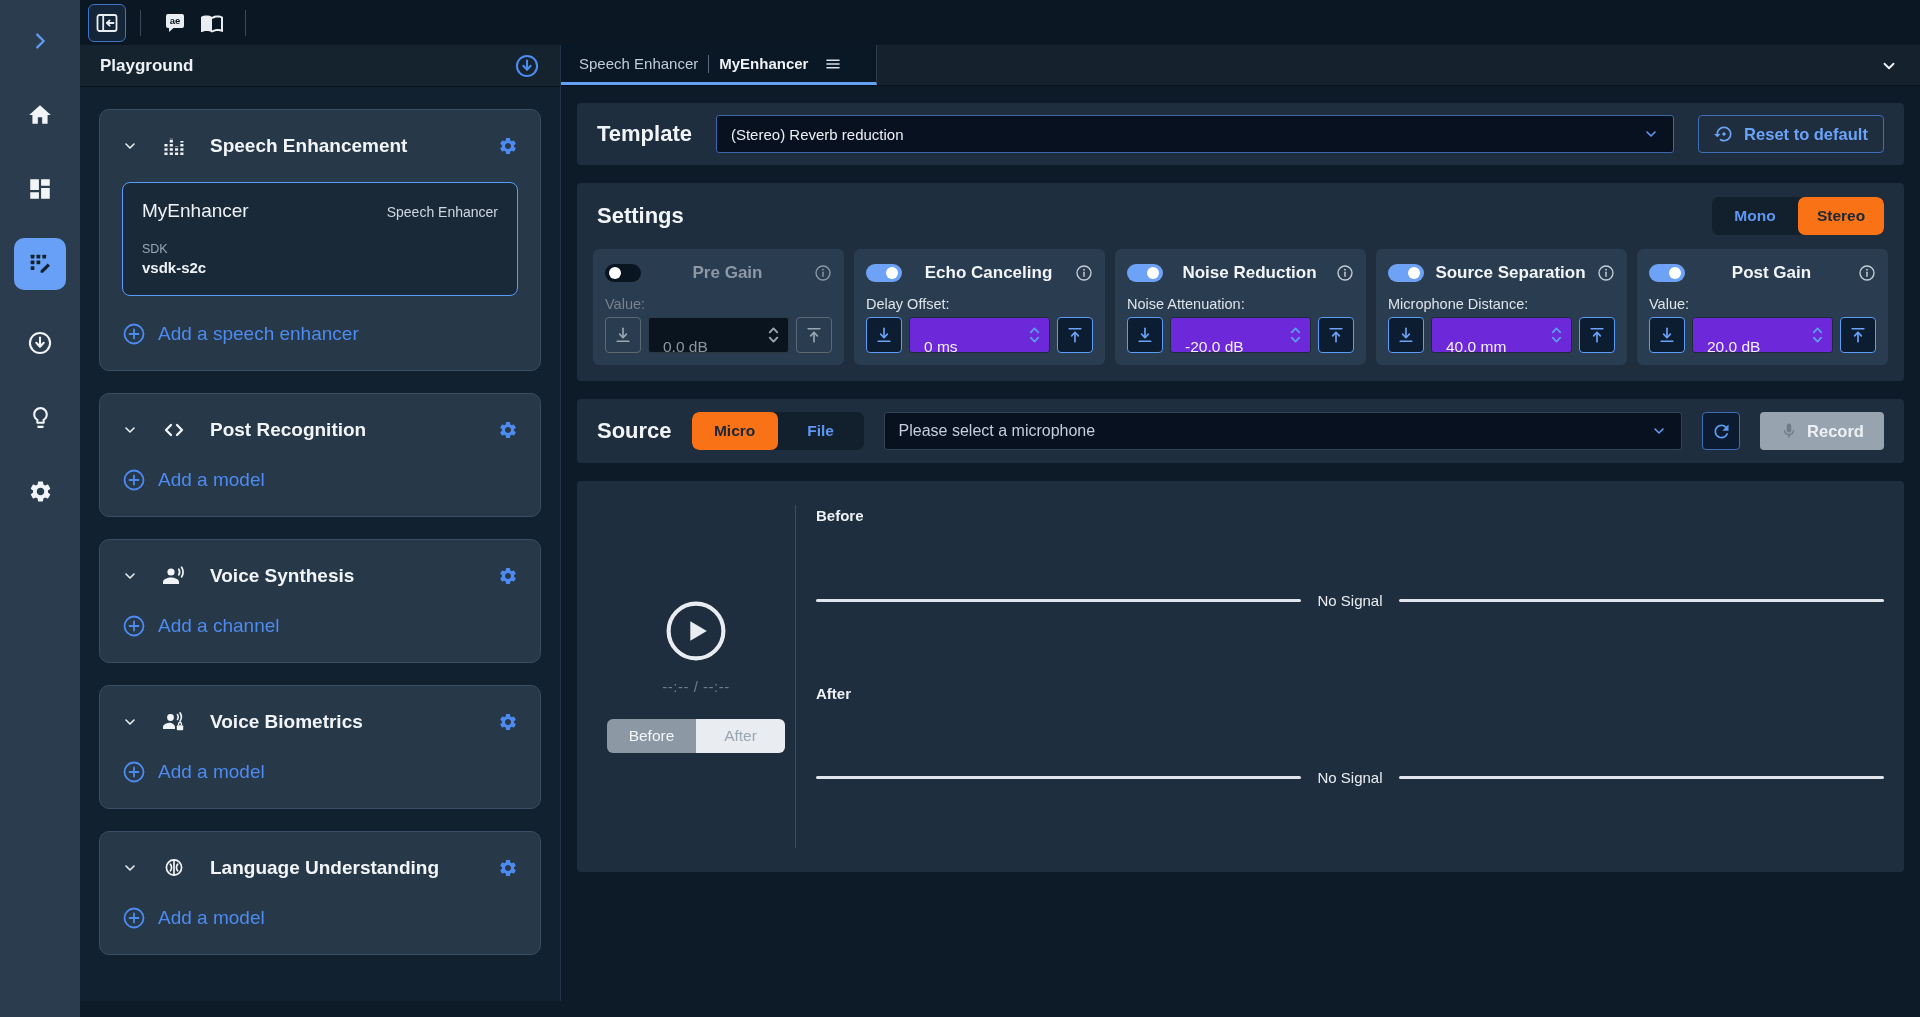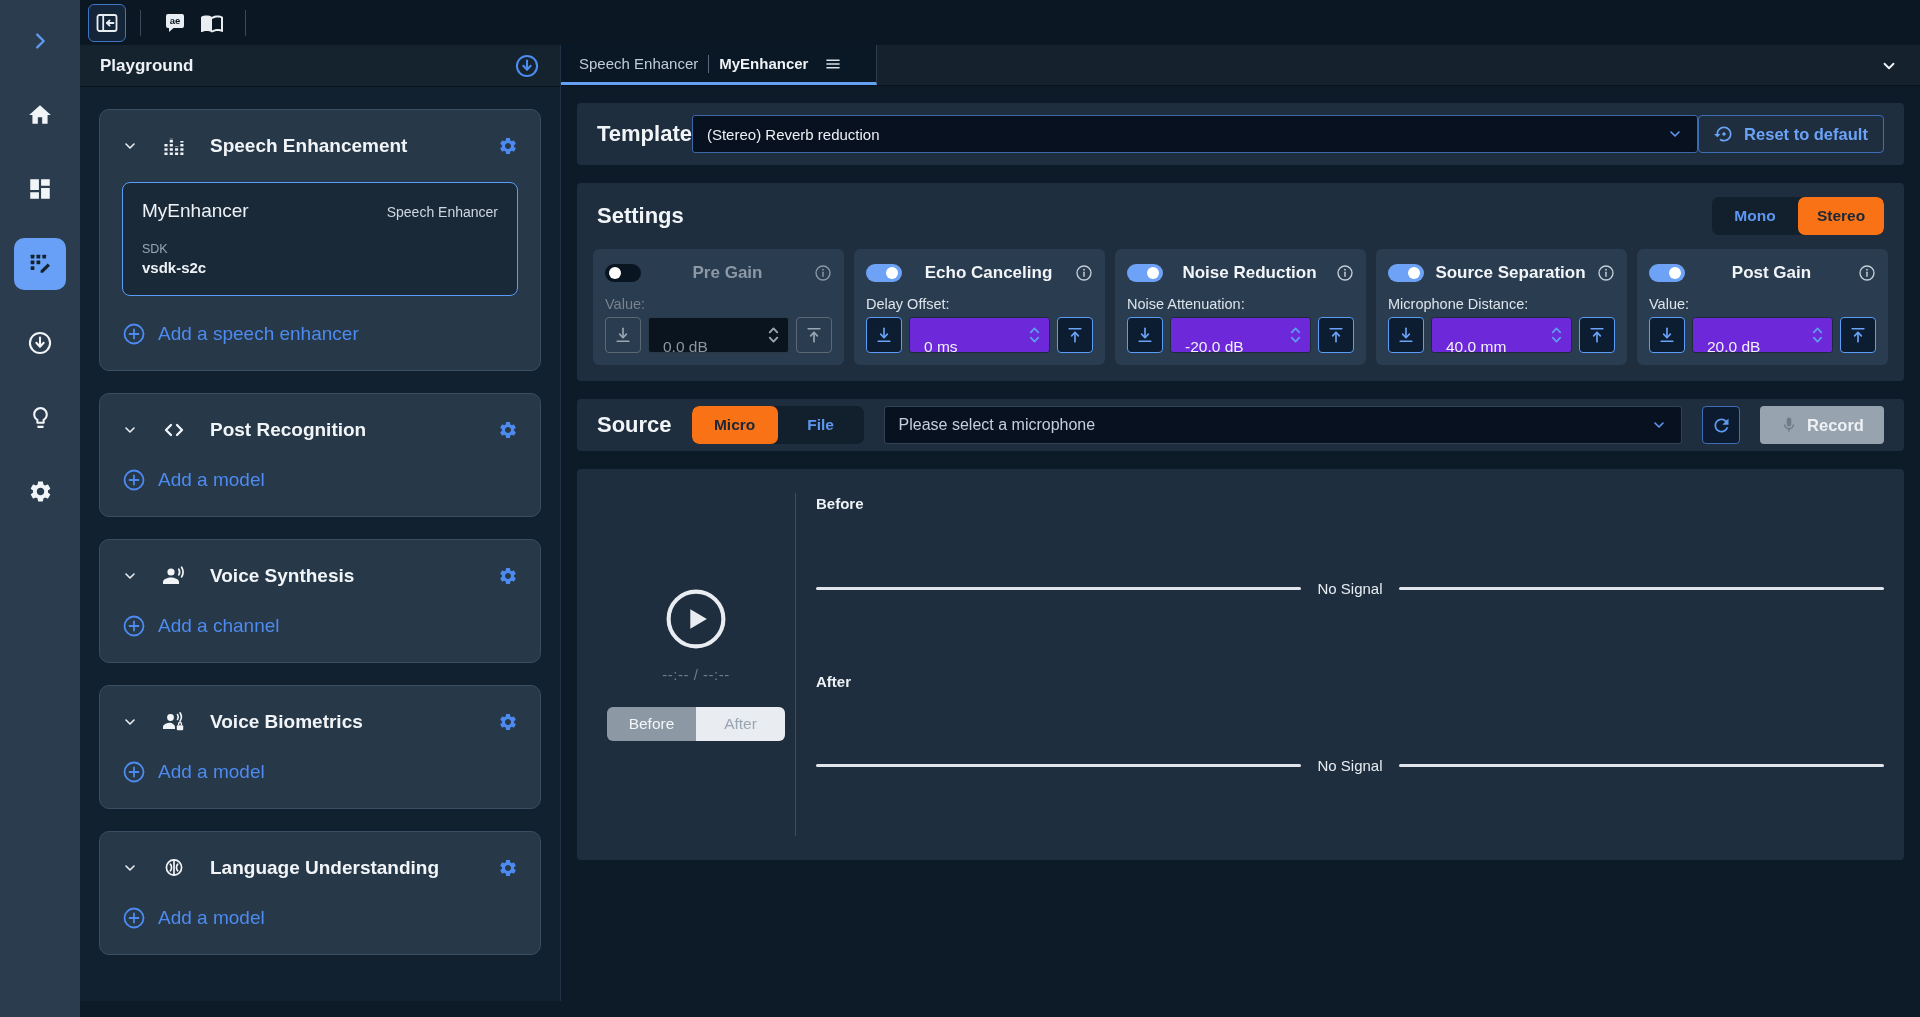--- a/index.html
+++ b/index.html
@@ -90,21 +90,21 @@
   .tab-pipe { width:1px; height:18px; background:#5a6a7a; }
   .tab-name { font-size:15px; font-weight:bold; color:#eef2f6; }
   .tab-menu { width:18px; height:18px; color:#d8dfe6; margin-left:6px; cursor:pointer; }
   .tabbar-chevron { position:absolute; right:22px; top:12px; width:18px; height:18px; color:#f2f5f8; cursor:pointer; }
 
   .content { position:absolute; top:41px; left:0; right:0; bottom:0; padding:17px 16px; display:flex; flex-direction:column; gap:18px; }
   .panel { background:#1e2e3e; border-radius:4px; }
   .ptitle { font-size:22px; font-weight:bold; color:#f2f5f8; }
 
   
-  .panel-template { flex:none; height:62px; display:flex; align-items:center; padding:0 20px; }
+  .panel-template { flex:none; height:62px; display:flex; align-items:center; padding:0 20px; gap:24px; }
   .select {
     height:38px; background:#071120; border:1px solid #3c68a8; border-radius:3px;
     display:flex; align-items:center; padding:0 14px; cursor:pointer;
   }
   .select .sel-text { flex:1; font-size:15px; color:#edf1f5; }
   .select .sel-chevron { width:16px; height:16px; color:#5e99f0; margin-left:10px; }
   .template-select { flex:1; }
   .btn-reset {
     width:186px; height:38px; flex:none; border:1px solid #3e6db8; border-radius:4px; background:transparent;
     color:#6ba3f8; display:flex; align-items:center; justify-content:center; gap:10px;
@@ -147,21 +147,21 @@
   .ctl-spin { width:15px; height:22px; color:#5e99f0; cursor:pointer; }
   .scard.off .scard-title { color:#8b98a6; }
   .scard.off .scard-info  { color:#8b98a6; }
   .scard.off .scard-label { color:#76838f; }
   .scard.off .ctl-btn { border-color:#5c6874; color:#9aa6b2; background:transparent; }
   .scard.off .ctl-input { background:#0a141e; border-color:#2b3846; }
   .scard.off .ctl-value { color:#8a96a2; }
   .scard.off .ctl-spin { color:#9aa6b2; }
 
   
-  .panel-source { flex:none; height:52px; display:flex; align-items:center; padding:0 20px; gap:20px; }
+  .panel-source { flex:none; height:64px; display:flex; align-items:center; padding:0 20px; gap:20px; }
   .source-select { flex:1; border-color:#334357; }
   .source-select .sel-text { color:#c6cedb; font-size:16px; }
   .btn-refresh {
     width:38px; height:38px; flex:none; border:1px solid #3e6db8; border-radius:4px; background:#0c1b30;
     color:#5e99f0; display:flex; align-items:center; justify-content:center; cursor:pointer;
   }
   .btn-refresh svg { width:21px; height:21px; }
   .btn-record {
     width:124px; height:38px; flex:none; border:none; border-radius:4px; background:#97a3af;
     display:flex; align-items:center; justify-content:center; gap:9px;

